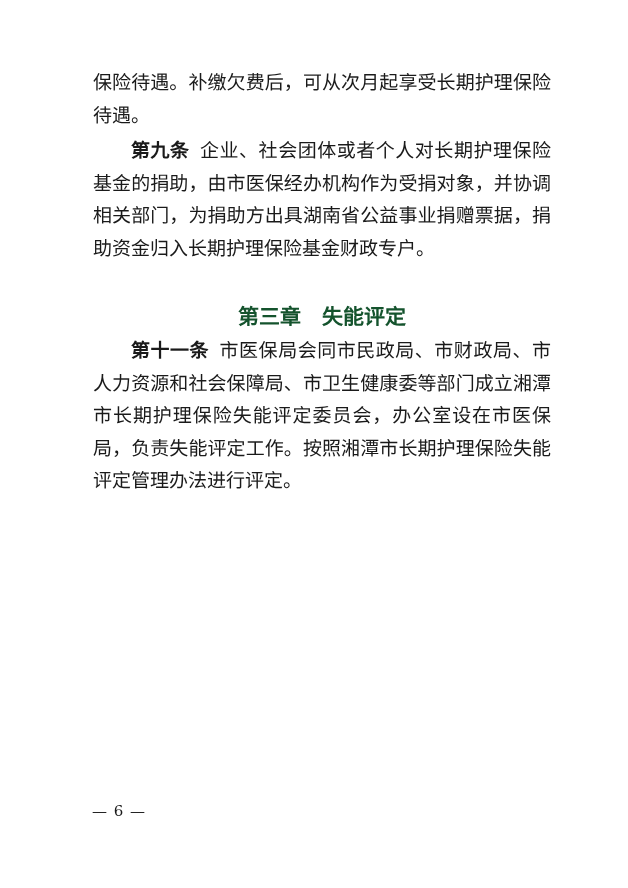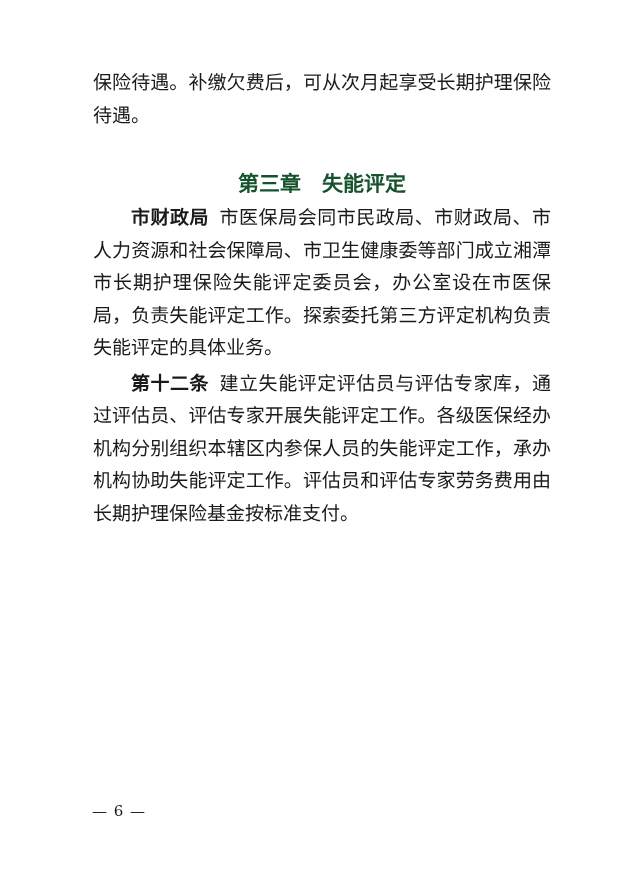--- a/index.html
+++ b/index.html
@@ -66,30 +66,30 @@
   }
 </style>
 </head>
 <body>
 
 <div class="page">
   <div class="content">
 
     <p class="para">保险待遇。补缴欠费后，可从次月起享受长期护理保险待遇。</p>
 
+    <p class="para article">
+      <span class="lead">第九条</span><span>企业、社会团体或者个人对长期护理保险基金的捐助，由市医保经办机构作为受捐对象，并协调相关部门，为捐助方出具湖南省公益事业捐赠票据，捐助资金归入长期护理保险基金财政专户。</span>
+    </p>
 
     <h2 class="chapter">
       <span class="ch-num">第三章</span><span>失能评定</span>
     </h2>
 
 
     <p class="para article">
-      <span class="lead">市财政局</span><span>市医保局会同市民政局、市财政局、市人力资源和社会保障局、市卫生健康委等部门成立湘潭市长期护理保险失能评定委员会，办公室设在市医保局，负责失能评定工作。探索委托第三方评定机构负责失能评定的具体业务。</span>
+      <span class="lead">第十一条</span><span>市医保局会同市民政局、市财政局、市人力资源和社会保障局、市卫生健康委等部门成立湘潭市长期护理保险失能评定委员会，办公室设在市医保局，负责失能评定工作。按照湘潭市长期护理保险失能评定管理办法进行评定。</span>
     </p>
 
-    <p class="para article">
-      <span class="lead">第十二条</span><span>建立失能评定评估员与评估专家库，通过评估员、评估专家开展失能评定工作。各级医保经办机构分别组织本辖区内参保人员的失能评定工作，承办机构协助失能评定工作。评估员和评估专家劳务费用由长期护理保险基金按标准支付。</span>
-    </p>
 
   </div>
 
   <div class="page-num">— 6 —</div>
 </div>
 
 </body></html>

